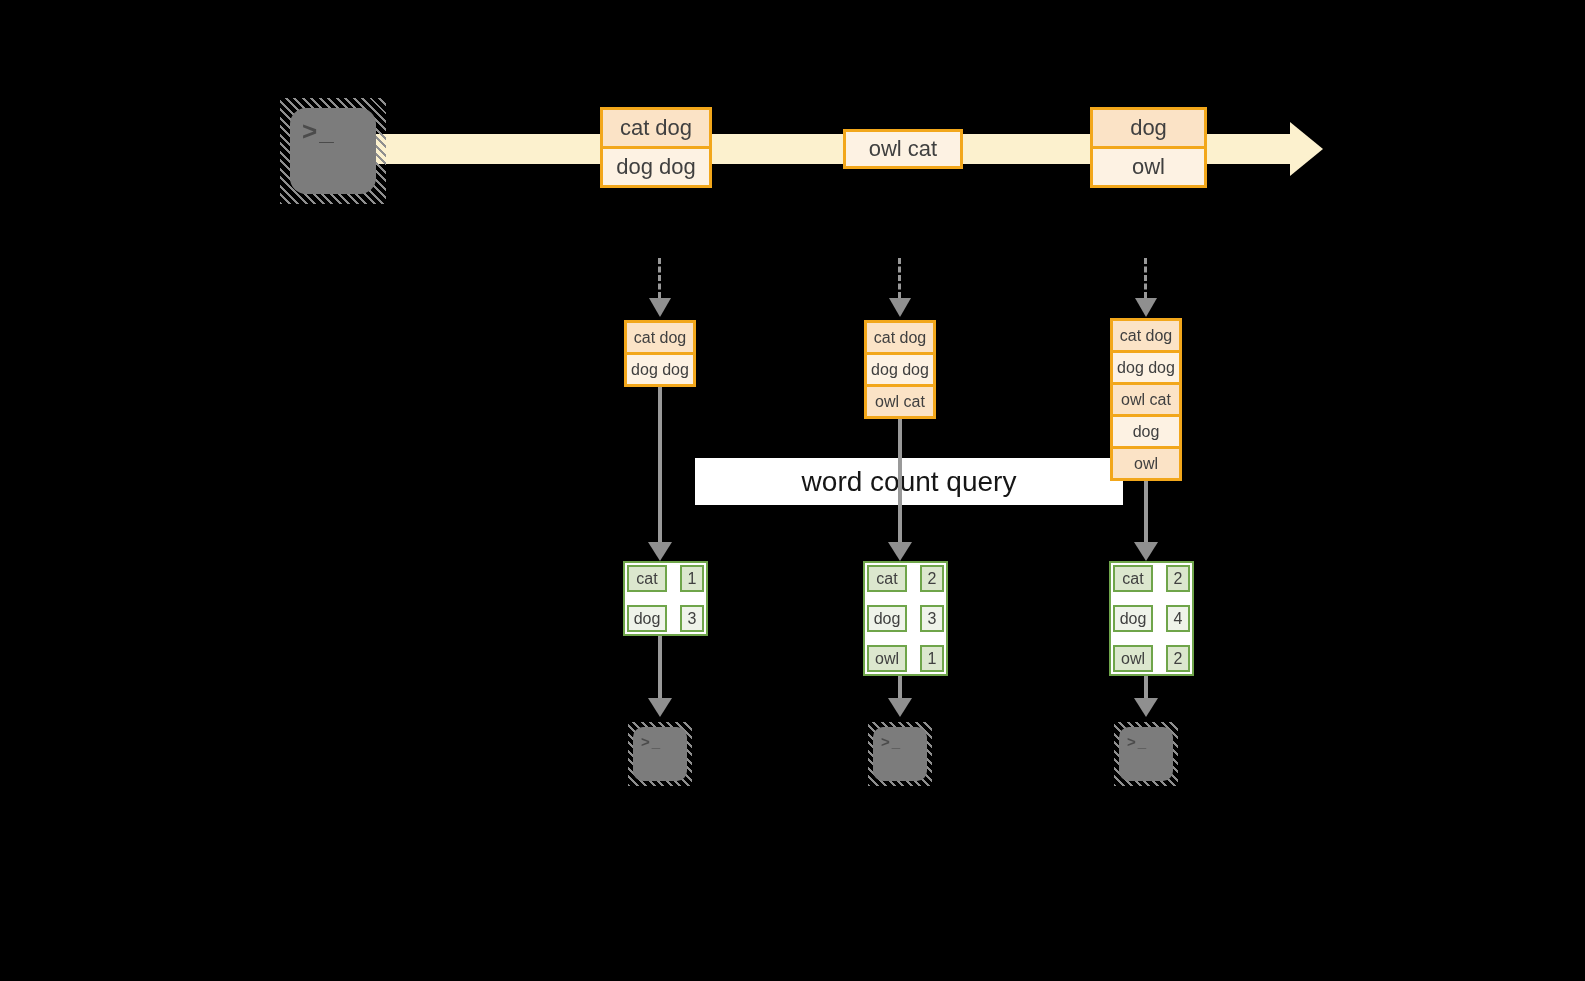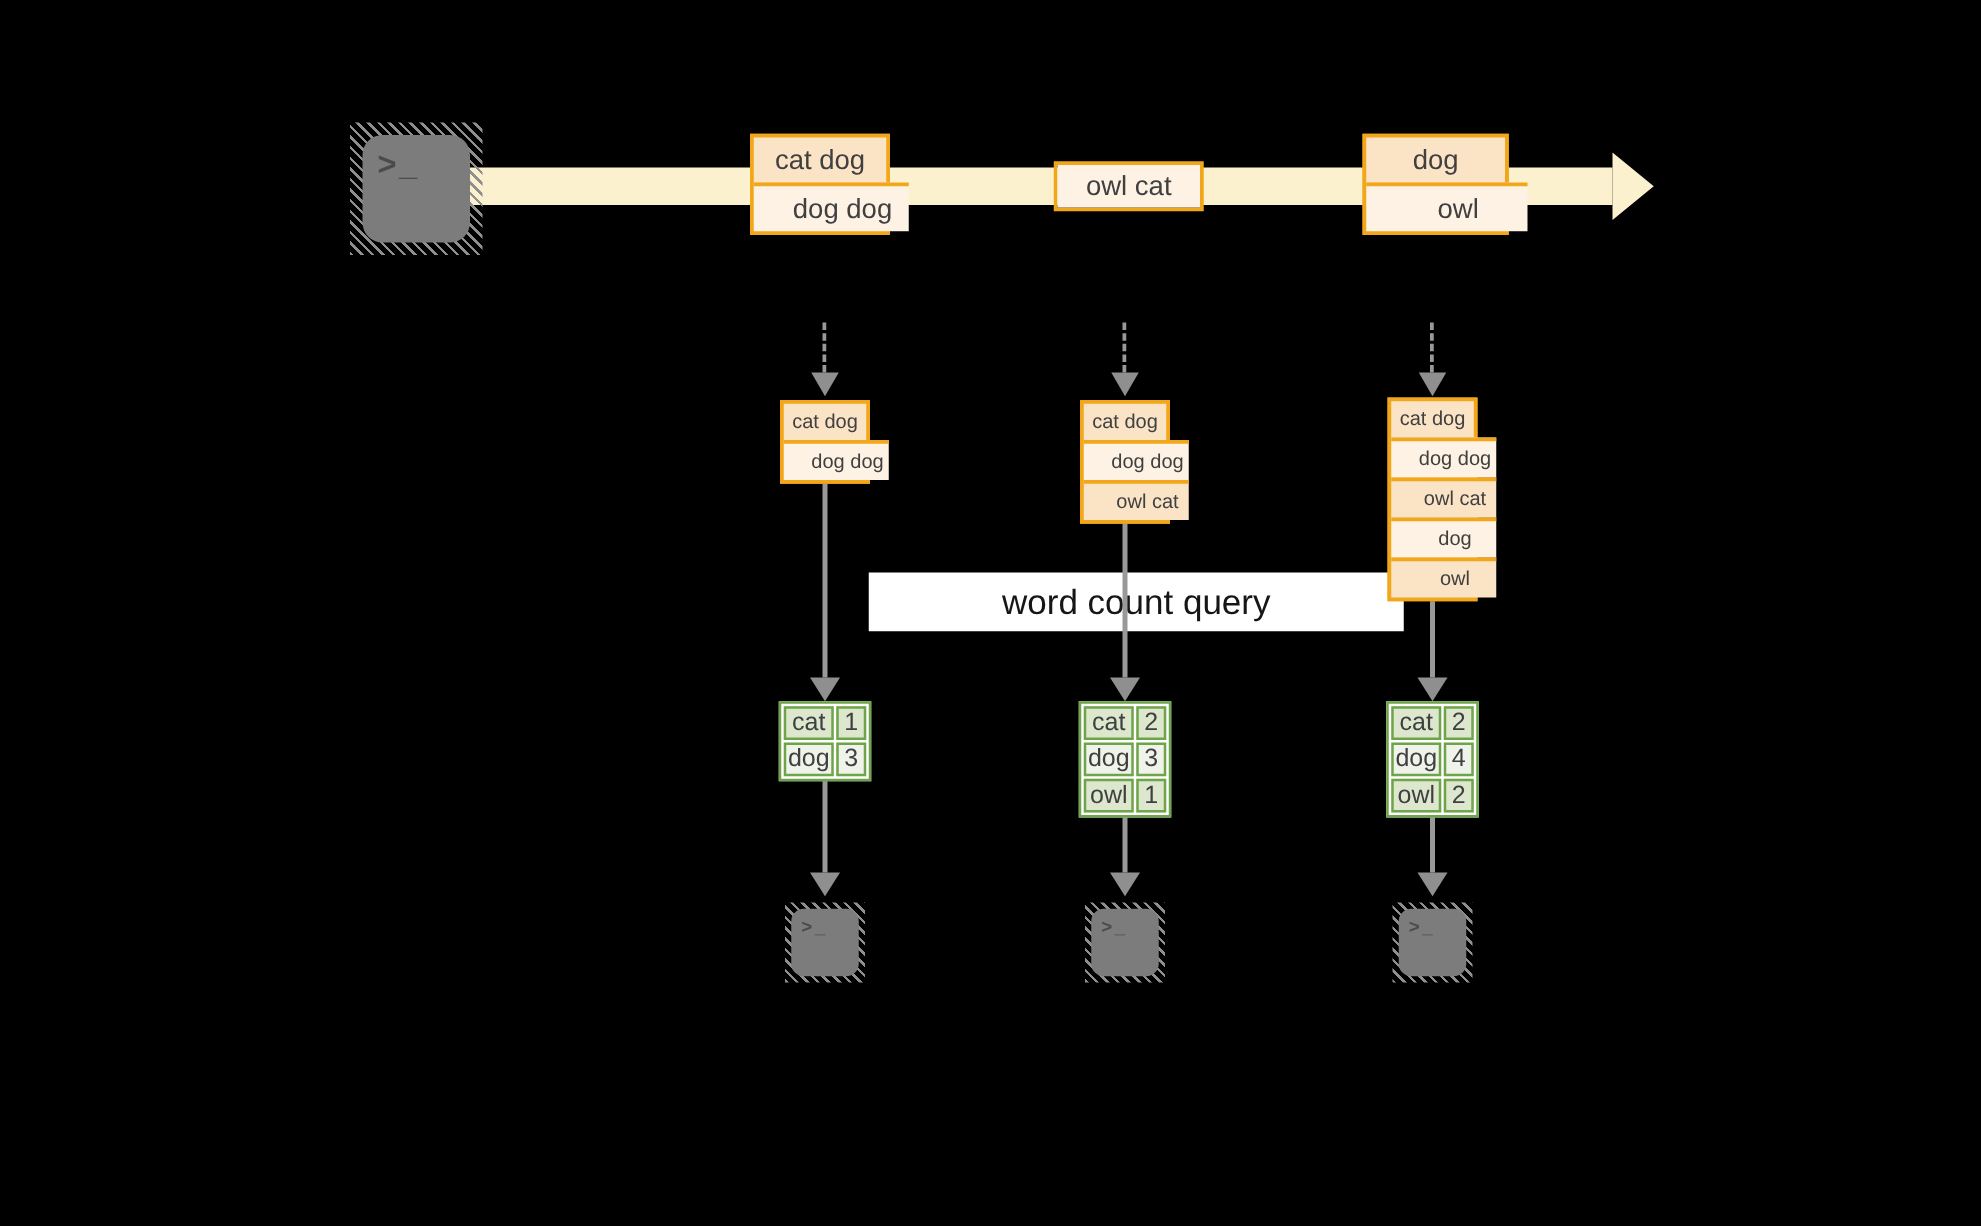--- a/index.html
+++ b/index.html
@@ -13,21 +13,21 @@
 
   
   .stream-band{position:absolute;left:374px;top:134px;width:916px;height:30px;background:#FCF1CE;z-index:0;}
   .stream-head{position:absolute;left:1290px;top:122px;width:0;height:0;
                border-top:27px solid transparent;border-bottom:27px solid transparent;
                border-left:33px solid #FCF1CE;z-index:0;}
 
   
   .obox{position:absolute;border:3px solid #F2A71B;box-sizing:border-box;background:#F2A71B;z-index:3;}
   .obox .cell{display:flex;align-items:center;justify-content:center;}
-  .obox .cell + .cell{border-top:3px solid #F2A71B;padding-left:18px;}
+  .obox .cell + .cell{border-top:3px solid #F2A71B;}
   .peach{background:#FBE3C6;}
   .cream{background:#FDF2E3;}
 
   .batch{font-size:22px;}
   .batch .cell{height:36px;width:100%;}
   .b1{left:600px;top:107px;width:112px;}
   .b2{left:843px;top:129px;width:120px;}
   .b2 .cell{height:34px;}
   .b3{left:1090px;top:107px;width:117px;}
 
@@ -43,21 +43,21 @@
   .head-down{position:absolute;width:0;height:0;border-left:11px solid transparent;
              border-right:11px solid transparent;border-top:19px solid #8f8f8f;z-index:2;}
 
   
   .query-band{position:absolute;left:695px;top:458px;width:428px;height:47px;background:#ffffff;
               display:flex;align-items:center;justify-content:center;z-index:1;}
   .query-band span{font-size:28px;color:#161616;letter-spacing:0px;}
 
   
   .gtable{position:absolute;background:#ffffff;border:2px solid #6FA54A;padding:2px;
-          display:grid;grid-template-columns:40px 24px;gap:2px;font-size:20px;z-index:3;box-sizing:content-box;}
+          display:grid;grid-template-columns:40px 24px;gap:13px;font-size:16px;z-index:3;box-sizing:content-box;}
   .gcell{border:2px solid #6FA54A;height:23px;display:flex;align-items:center;justify-content:center;box-sizing:content-box;}
   .grow-dark{background:#DCE7CE;}
   .grow-light{background:#EFF3EA;}
   .t1{left:623px;top:561px;}
   .t2{left:863px;top:561px;}
   .t3{left:1109px;top:561px;}
 </style>
 </head>
 <body>
 

